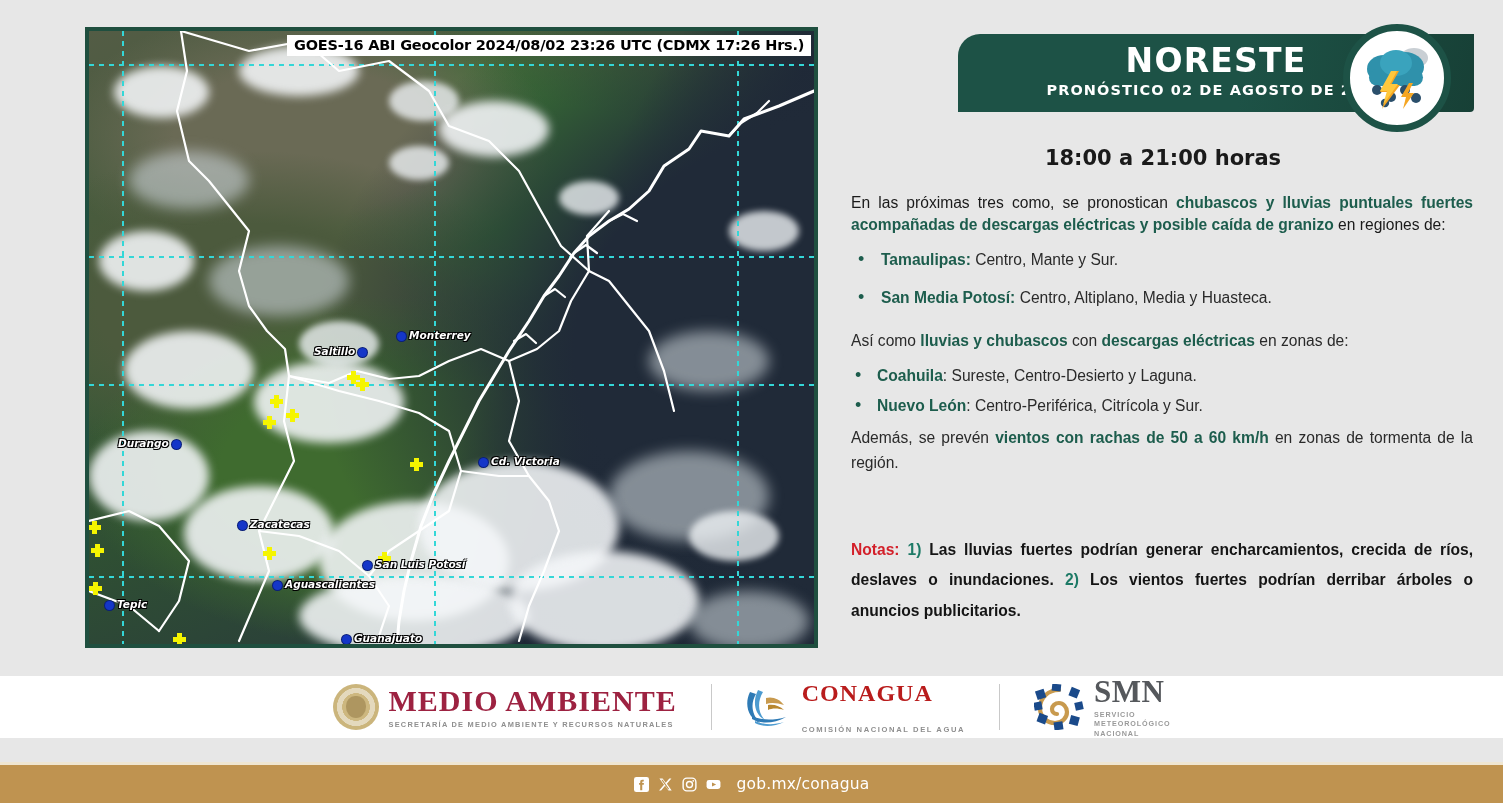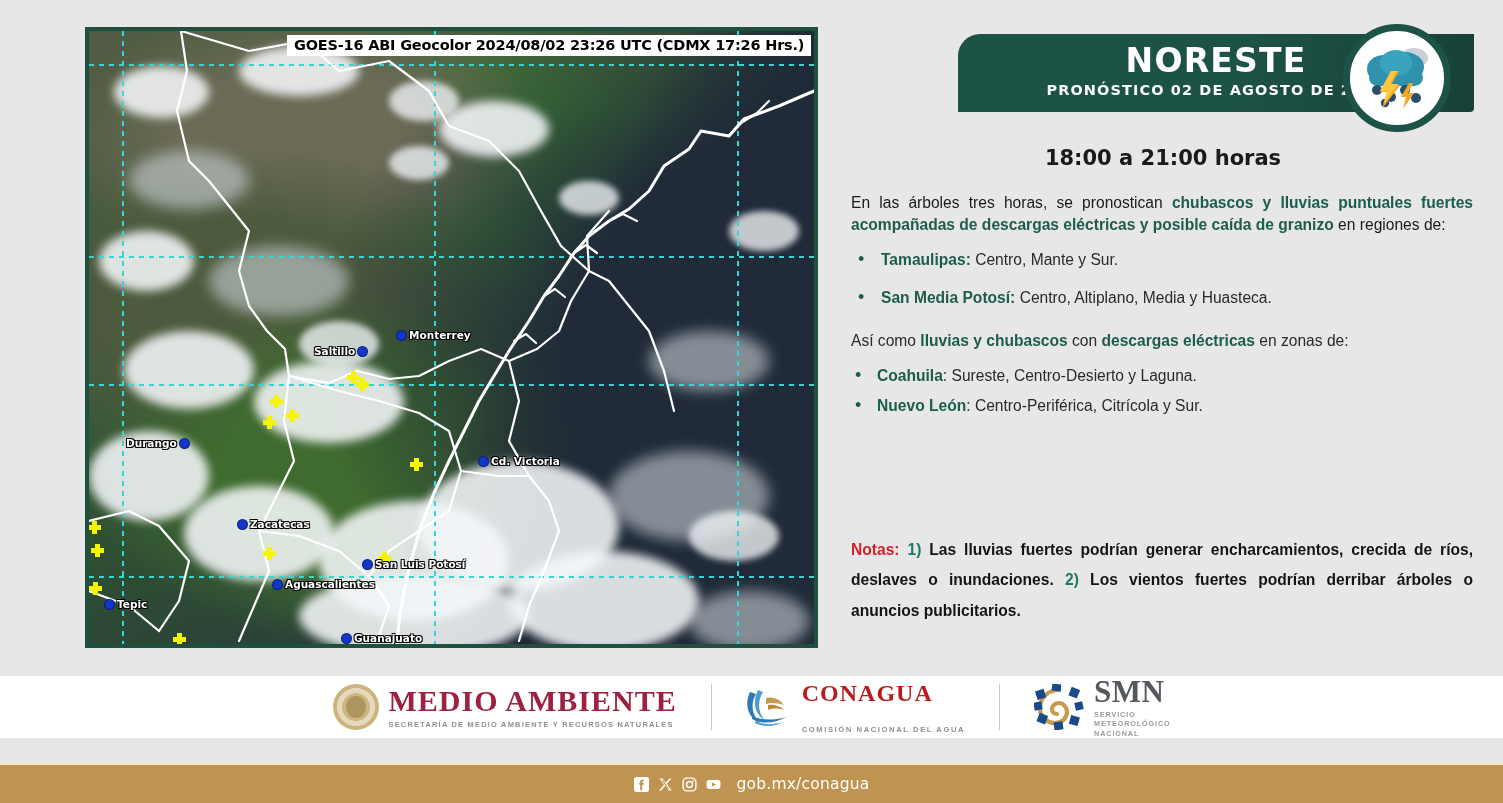--- a/index.html
+++ b/index.html
@@ -42,21 +42,21 @@
   .borders{position:absolute;inset:0;}
   .borders path,.borders polyline{fill:none;stroke:#ffffff;stroke-width:2.2;stroke-linejoin:round;stroke-linecap:round;}
   .borders .coast{stroke-width:3;}
 
   
   .sat-title{position:absolute;left:198px;top:4px;background:#fff;color:#000;
              font-weight:bold;font-size:14.5px;padding:2px 7px 3px;white-space:nowrap;
              font-family:"DejaVu Sans", sans-serif;letter-spacing:-.2px;}
 
   
-  .city{position:absolute;display:flex;align-items:center;gap:3px;white-space:nowrap;}
+  .city{position:absolute;display:flex;align-items:flex-end;gap:3px;white-space:nowrap;font-style:italic;}
   .city .dot{width:9px;height:9px;border-radius:50%;background:#1436c8;box-shadow:0 0 0 1px #0a1f7a;}
   .city .nm{font-family:"DejaVu Sans", sans-serif;font-size:10.5px;font-weight:bold;color:#fff;
             text-shadow:1px 1px 0 #000,-1px 1px 0 #000,1px -1px 0 #000,-1px -1px 0 #000;}
   .city.flip{flex-direction:row-reverse;}
 
   
   .strike{position:absolute;width:13px;height:13px;}
   .strike::before,.strike::after{content:"";position:absolute;background:#f5f500;}
   .strike::before{left:4.2px;top:0;width:4.6px;height:13px;}
   .strike::after{top:4.2px;left:0;height:4.6px;width:13px;}
@@ -211,21 +211,21 @@
       <div class="strike" style="left:84px;top:602px;"></div>
 
       <div class="city" style="left:308px;top:298px;">
         <span class="dot"></span>
         <span class="nm">Monterrey</span>
       </div>
       <div class="city flip" style="left:225px;top:314px;">
         <span class="dot"></span>
         <span class="nm">Saltillo</span>
       </div>
-      <div class="city flip" style="left:37px;top:406px;">
+      <div class="city flip" style="left:29px;top:406px;">
         <span class="dot"></span>
         <span class="nm">Durango</span>
       </div>
       <div class="city" style="left:390px;top:424px;">
         <span class="dot"></span>
         <span class="nm">Cd. Victoria</span>
       </div>
       <div class="city" style="left:149px;top:487px;">
         <span class="dot"></span>
         <span class="nm">Zacatecas</span>
@@ -273,35 +273,36 @@
         <circle cx="27" cy="62" r="4.2" fill="#2b4f6b"></circle>
         <polygon points="34,30 22,51 30,51 24,68 42,44 33,44 41,30" fill="#f5a623"></polygon>
         <polygon points="33,30 22,50 29,50 25,64 40,43 32,43 39,30" fill="#ffc83d"></polygon>
         <polygon points="51,42 43,56 48,56 45,68 56,52 50,52 55,42" fill="#f5a623"></polygon>
       </svg>
     </div>
 
     <div class="hours">18:00 a 21:00 horas</div>
 
     <div class="body">
-      <p class="jt"><span class="blk">En las árboles tres horas, se pronostican </span><b>chubascos y lluvias puntuales fuertes acompañadas de descargas eléctricas y posible caída de granizo</b><span class="blk"> en regiones de:</span></p>
+      <p class="jt"><span class="blk">En las próximas tres como, se pronostican </span><b>chubascos y lluvias puntuales fuertes acompañadas de descargas eléctricas y posible caída de granizo</b><span class="blk"> en regiones de:</span></p>
 
       <ul class="reg">
         <li><b>Tamaulipas:</b><span> Centro, Mante y Sur.</span></li>
         <li><b>San Media Potosí:</b><span> Centro, Altiplano, Media y Huasteca.</span></li>
       </ul>
 
       <div class="sec2">
         <p><span>Así como </span><b>lluvias y chubascos</b><span> con </span><b>descargas eléctricas</b><span> en zonas de:</span></p>
 
         <ul class="reg tight">
           <li><b>Coahuila</b><span>: Sureste, Centro-Desierto y Laguna.</span></li>
           <li><b>Nuevo León</b><span>: Centro-Periférica, Citrícola y Sur.</span></li>
         </ul>
 
+        <p class="jt lastline"><span>Además, se prevén </span><b>vientos con rachas de 50 a 60 km/h</b><span> en zonas de tormenta de la región.</span></p>
       </div>
     </div>
 
     <div class="notas"><span class="lbl">Notas:</span> <span class="num">1)</span><span> Las lluvias fuertes podrían generar encharcamientos, crecida de ríos, deslaves o inundaciones. </span><span class="num">2)</span><span> Los vientos fuertes podrían derribar árboles o anuncios publicitarios.</span></div>
   </div>
 </div>
 
 <div class="footer">
 
   <div class="logo">

